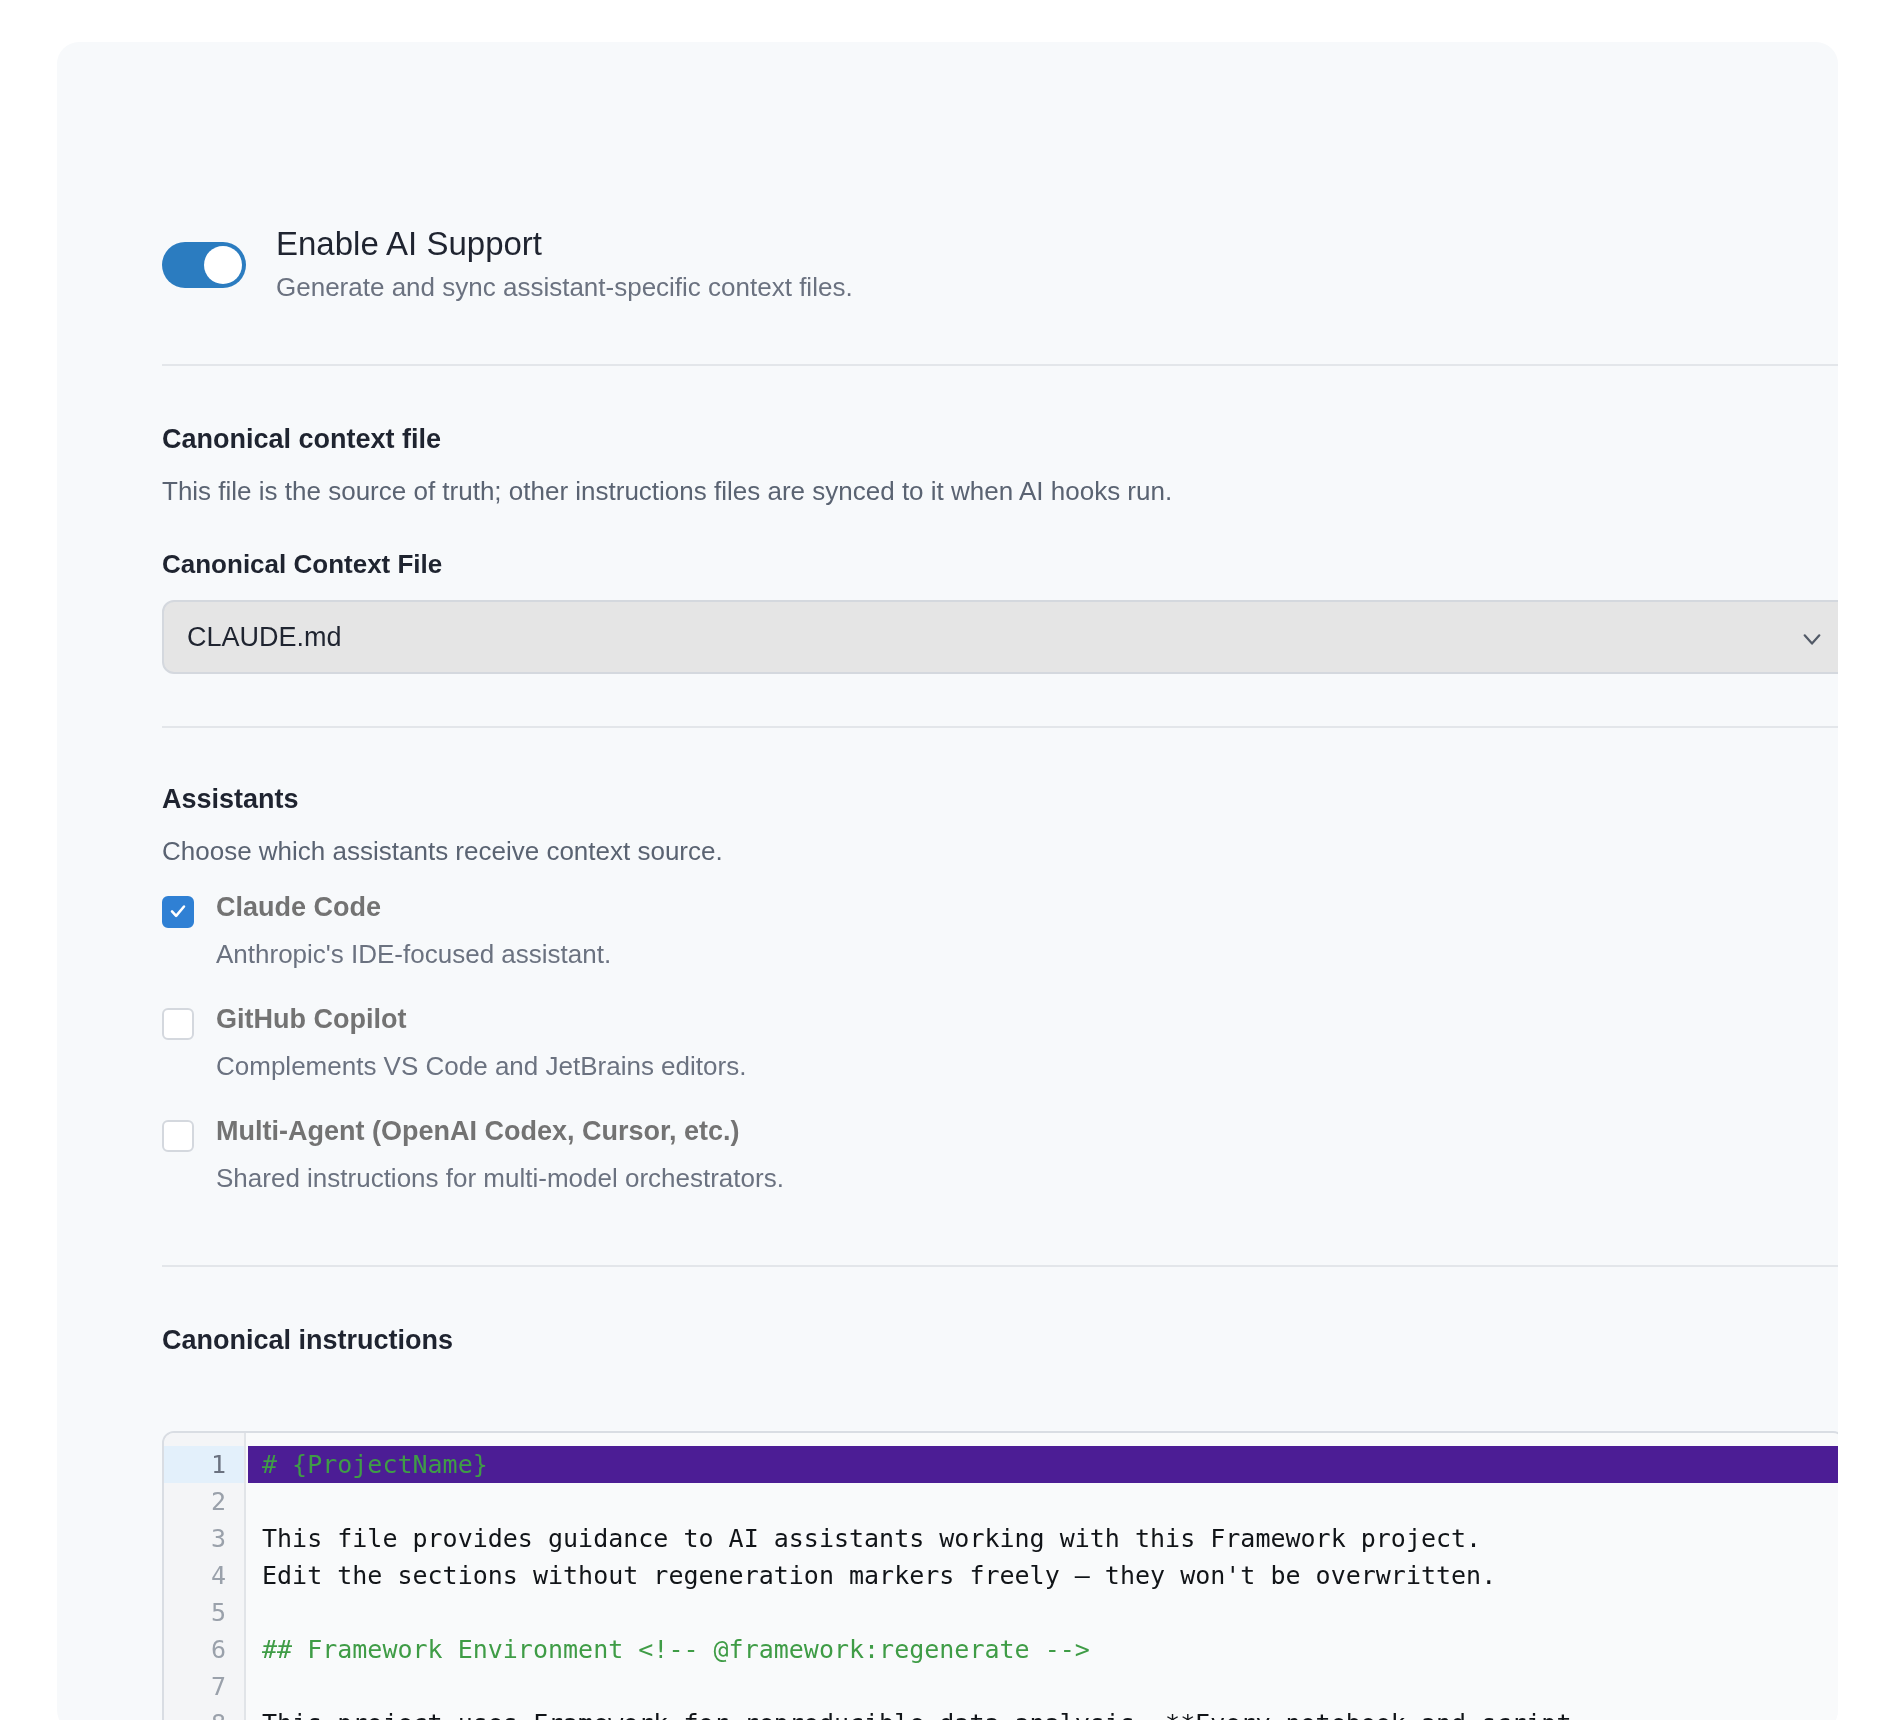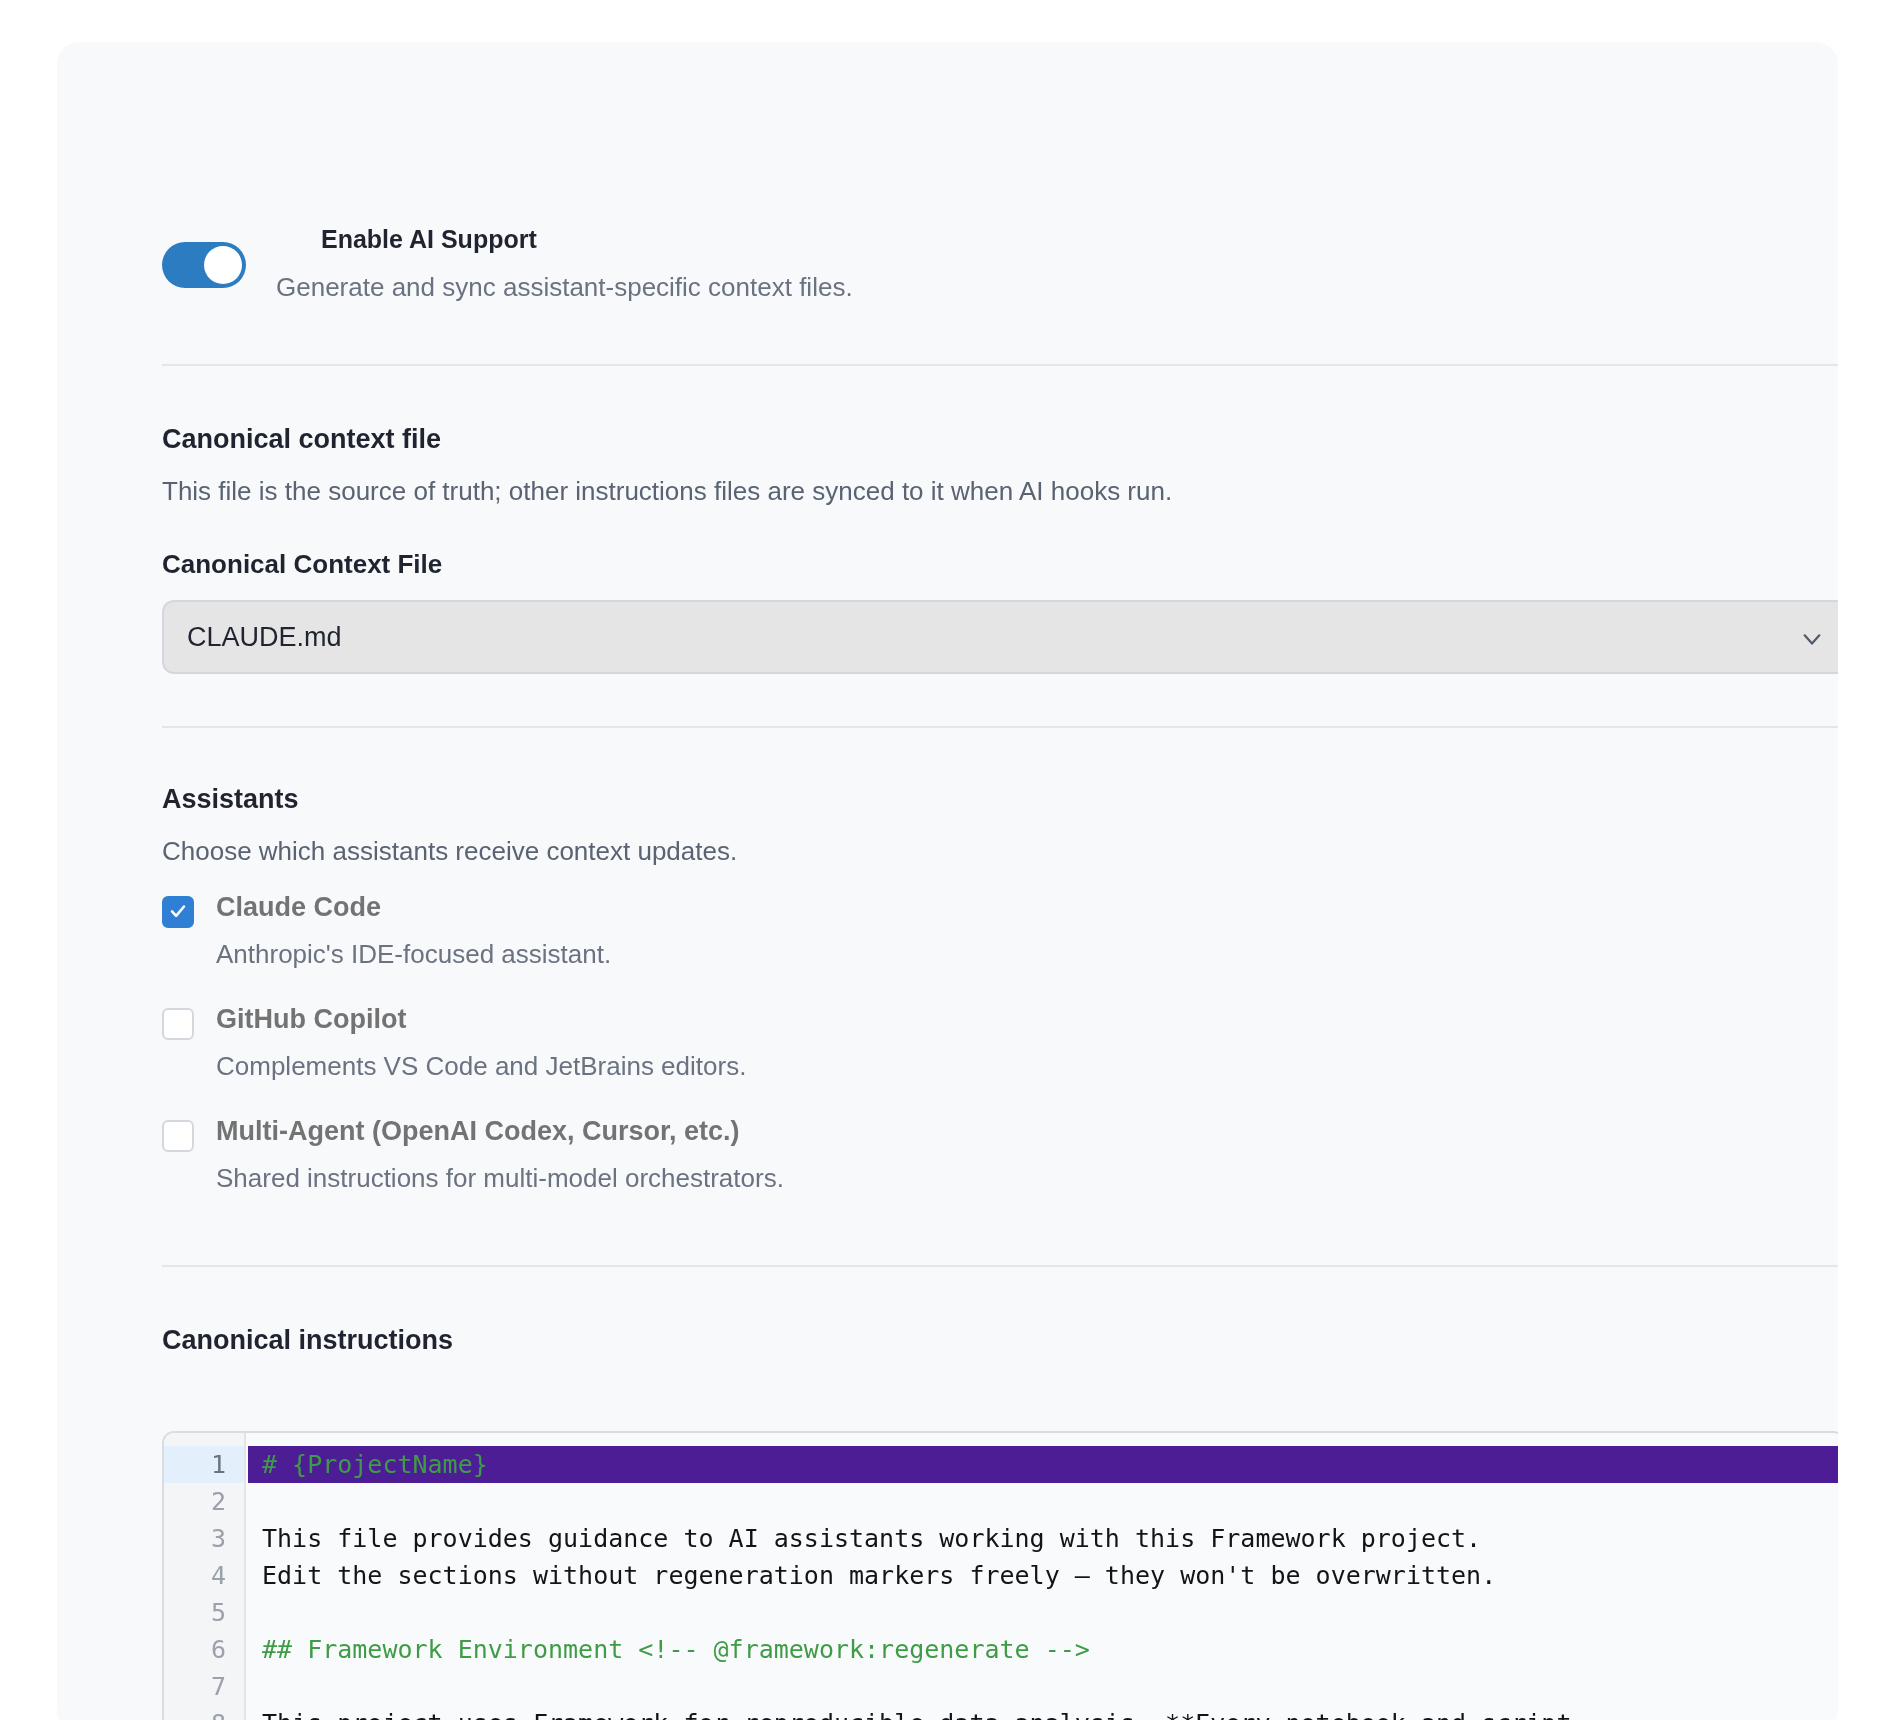--- a/index.html
+++ b/index.html
@@ -66,25 +66,24 @@
     top: 4px;
     width: 38px;
     height: 38px;
     background: #ffffff;
     border-radius: 50%;
   }
   .toggle-label {
     position: absolute;
     left: 114px;
     top: 0px;
-    font-size: 25px;
-    font-weight: bold;
+    font-size: 33px;
+    font-weight: normal;
     color: #1f2430;
     white-space: nowrap;
-    margin-left: 45px;
   }
   .toggle-sub {
     position: absolute;
     left: 114px;
     top: 47px;
     font-size: 26px;
     color: #6b7280;
     white-space: nowrap;
   }
 
@@ -289,21 +288,21 @@
     <div class="select-box">
       <div class="select-value">CLAUDE.md</div>
       <svg class="select-chevron" viewBox="0 0 24 24" fill="none" stroke="#525a67" stroke-width="2.4" stroke-linecap="round" stroke-linejoin="round">
         <polyline points="4,8 12,17 20,8"></polyline>
       </svg>
     </div>
 
     <div class="divider d2"></div>
 
     <div class="sec-title t-assistants">Assistants</div>
-    <div class="sec-desc d-assistants">Choose which assistants receive context updates.</div>
+    <div class="sec-desc d-assistants">Choose which assistants receive context source.</div>
 
     <div class="cb-row r1">
       <div class="cb checked">
         <svg class="cb-mark" viewBox="0 0 24 24" fill="none" stroke="#ffffff" stroke-width="3.4" stroke-linecap="round" stroke-linejoin="round">
           <polyline points="4,12.5 9.5,18.5 20,6"></polyline>
         </svg>
       </div>
       <div class="cb-label">Claude Code</div>
       <div class="cb-sub">Anthropic's IDE-focused assistant.</div>
     </div>

